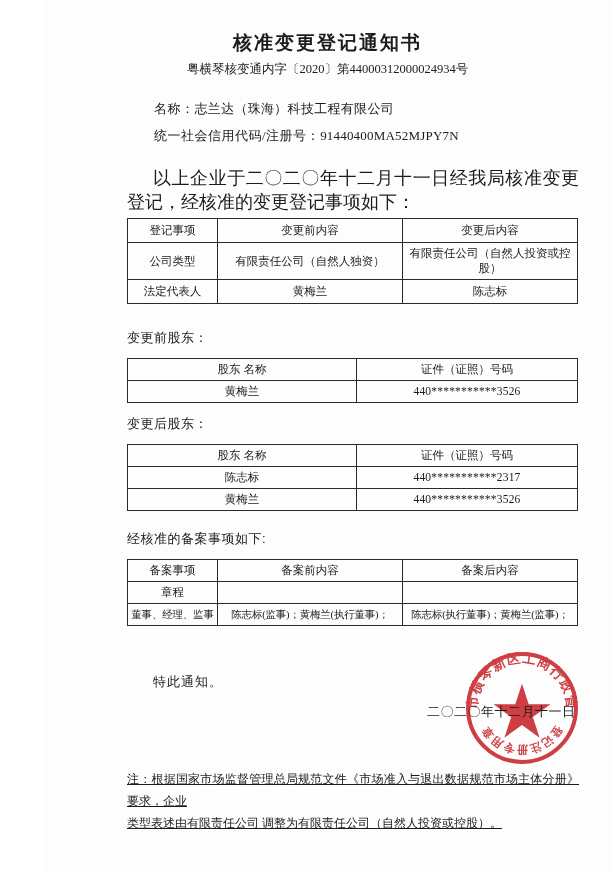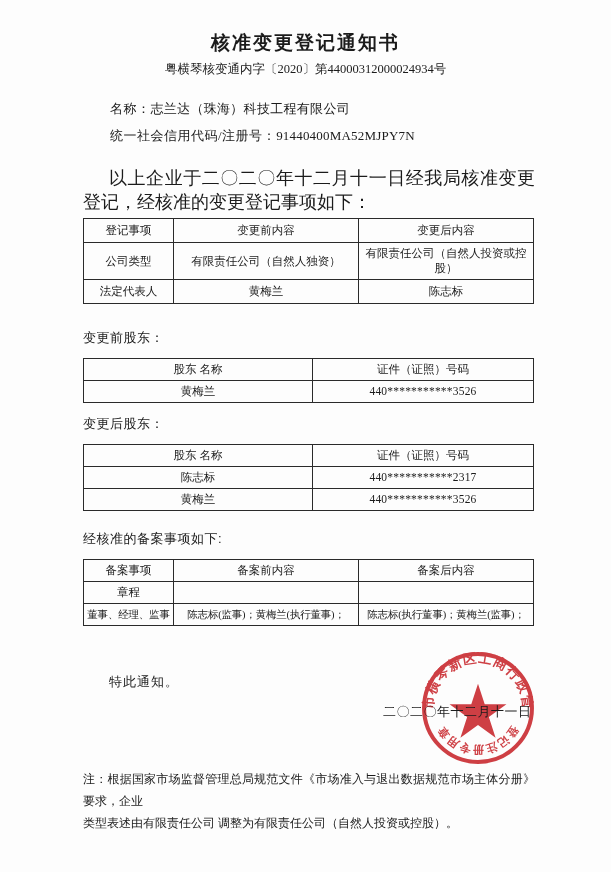--- a/index.html
+++ b/index.html
@@ -12,20 +12,21 @@
     height: 872px;
     position: relative;
     font-family: "Liberation Serif", "DejaVu Serif", serif;
     color: #1b1b1b;
     overflow: hidden;
   }
   .page {
     position: absolute;
     inset: 0;
     background: #fdfdfd;
+    margin-left: 44px;
   }
 
   
   .doc-title {
     position: absolute;
     left: 0; right: 0;
     top: 30px;
     text-align: center;
     font-size: 19px;
     font-weight: bold;
@@ -168,20 +169,21 @@
     position: absolute;
     left: 83px;
     width: 452px;
     top: 768px;
     font-size: 12px;
     line-height: 22px;
     text-align: justify;
   }
   .footnote .cont {
     display: block;
+    text-decoration: underline;
   }
 </style>
 </head>
 <body>
 
 <div class="page">
 
   <div class="doc-title">核准变更登记通知书</div>
   <div class="doc-number">粤横琴核变通内字〔2020〕第44000312000024934号</div>
 

